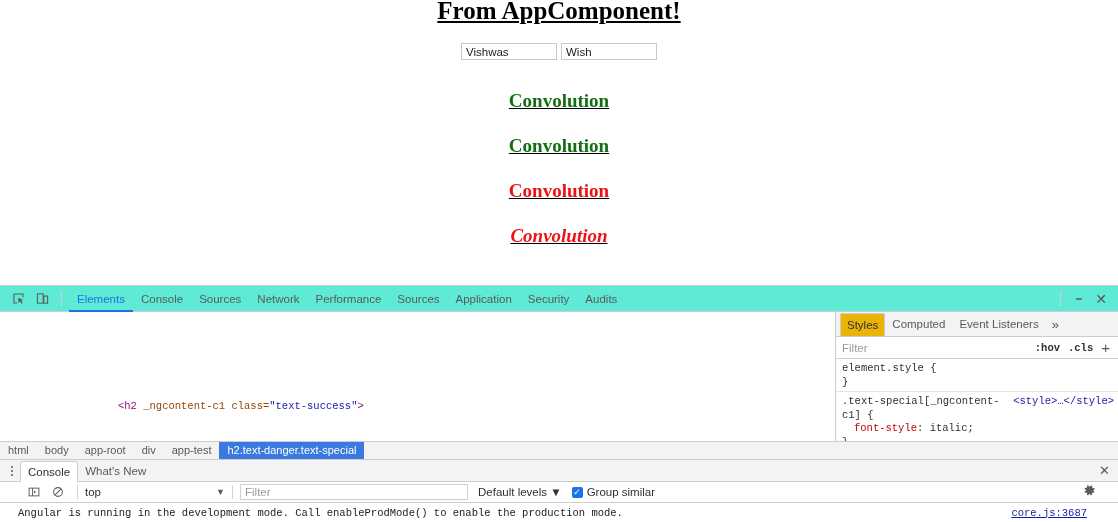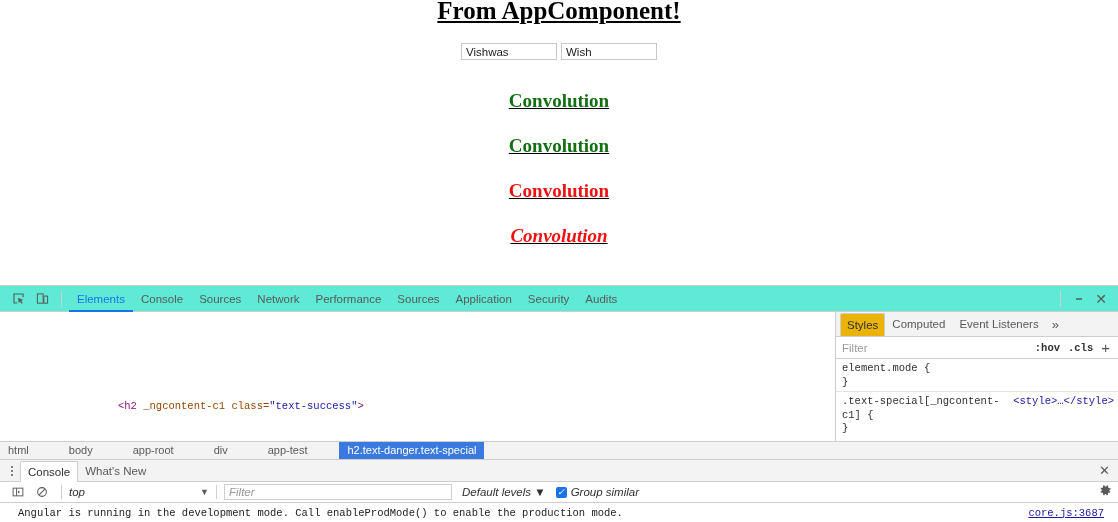--- a/index.html
+++ b/index.html
@@ -179,21 +179,21 @@
   .rule .src  { color:#1a1aa6; float:right; padding-right:4px;}
   .rule-sep { border-top:1px solid #e4e4e4; margin: 2px 0 3px -6px; }
   .clipped { overflow:hidden; height: 10px; }
 
   
   .crumbs {
     height: 18px; background: #f3f3f3;
     border-top: 1px solid #cdcdcd;
     display: flex; align-items: center;
     font-family: "Liberation Sans", sans-serif;
-    font-size: 11px; color: #5a5a5a; gap: 24px;
+    font-size: 11px; color: #5a5a5a;
   }
   .crumb { padding: 0 8px; line-height: 17px; cursor: pointer; white-space:nowrap;}
   .crumb.active { background: #3a79df; color:#fff; }
 
   
   .drawer { border-top: 1px solid #cdcdcd; }
   .drawer-tabs {
     height: 22px; background: #f3f3f3; border-bottom:1px solid #cdcdcd;
     display:flex; align-items:center; padding-left:4px;
   }
@@ -205,21 +205,21 @@
   }
   .dw-tab.active {
     color:#303030; background:#fff;
     border:1px solid #cdcdcd; border-bottom:none; border-radius:2px 2px 0 0;
     height:21px; line-height:17px; margin-bottom:-1px;
   }
   .dw-close { margin-left:auto; color:#5a5a5a; font-size:13px; padding:0 8px; cursor:pointer; }
 
   .console-bar {
     height: 21px; border-bottom:1px solid #cdcdcd;
-    display:flex; align-items:center; padding:0 6px; background:#fff;font-style:italic;
+    display:flex; align-items:center; padding:0 22px; background:#fff;
   }
   .cb-sep { width:1px;height:14px;background:#d0d0d0;margin:0 7px;}
   .ctx-select {
     font-family:"Liberation Sans",sans-serif; font-size:11.5px; color:#303030;
     width: 140px; display:flex; align-items:center; cursor:pointer;
   }
   .ctx-select .caret { margin-left:auto; font-size:9px; color:#5a5a5a;}
   .c-filter {
     width: 228px; height: 16px; border:1px solid #cfcfcf; background:#fff;
     font-family:"Liberation Sans",sans-serif; font-size:11.5px; color:#9a9a9a;
@@ -237,21 +237,21 @@
   }
   .group-label { font-family:"Liberation Sans",sans-serif; font-size:11.5px; color:#303030; cursor:pointer;}
   .gear { margin-left:auto; cursor:pointer; }
 
   .console-msg {
     height: 20px; border-bottom:1px solid #e6e6e6;
     display:flex; align-items:center; padding-left: 18px;
     font-family:"Liberation Mono", monospace; font-size:10.5px; color:#222;
   }
   .msg-src {
-    margin-left:auto; padding-right: 14px;
+    margin-left:auto; padding-right: 31px;
     color:#1a1aa6; text-decoration: underline; cursor:pointer;
     font-family:"Liberation Mono", monospace; font-size:10.5px;
   }
 </style>
 </head>
 <body>
 
 <div id="page">
   <h1 class="page-title">From AppComponent!</h1>
 
@@ -349,28 +349,31 @@
 
       <div class="sp-filter">
         <div class="ph">Filter</div>
         <div class="sp-hov">:hov</div>
         <div class="sp-hov">.cls</div>
         <div class="sp-plus">+</div>
       </div>
 
       <div class="sp-rules">
         <div class="rule">
-          <div class="sel-txt">element.mode {</div>
+          <div class="sel-txt">element.style {</div>
           <div class="sel-txt">}</div>
         </div>
         <div class="rule-sep"></div>
         <div class="rule">
           <div>
             <span class="src">&lt;style&gt;…&lt;/style&gt;</span>
             <span class="sel-txt">.text-special[_ngcontent-c1] {</span>
+          </div>
+          <div>
+            <span class="prop">font-style</span><span class="pval">: </span><span class="pval">italic;</span>
           </div>
           <div class="sel-txt">}</div>
         </div>
 
       </div>
     </div>
   </div>
 
   <div class="crumbs">
     <div class="crumb">html</div>

